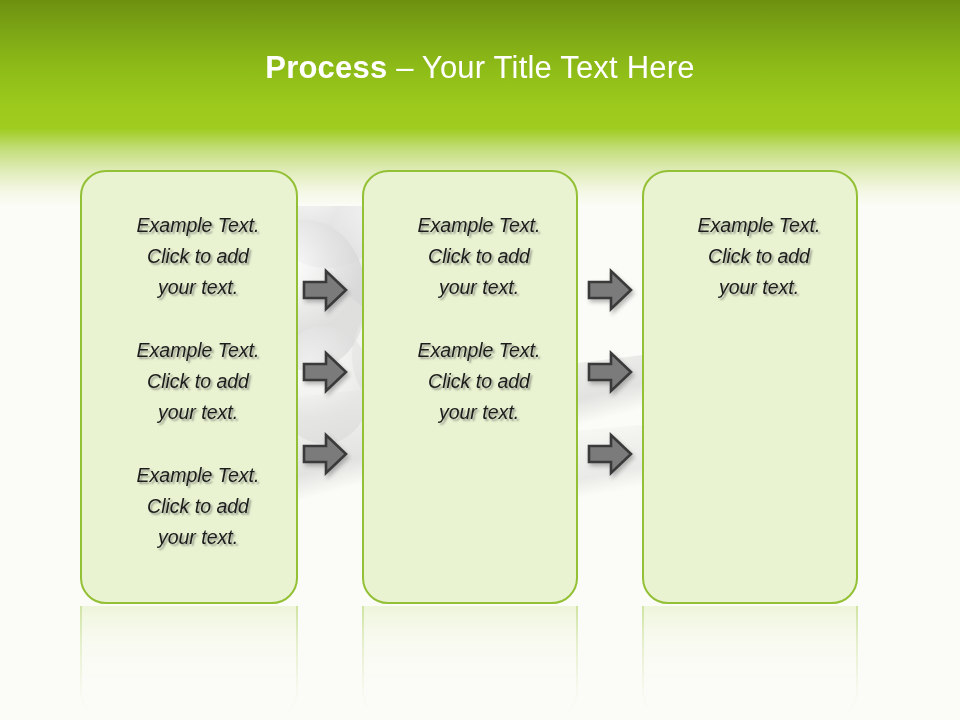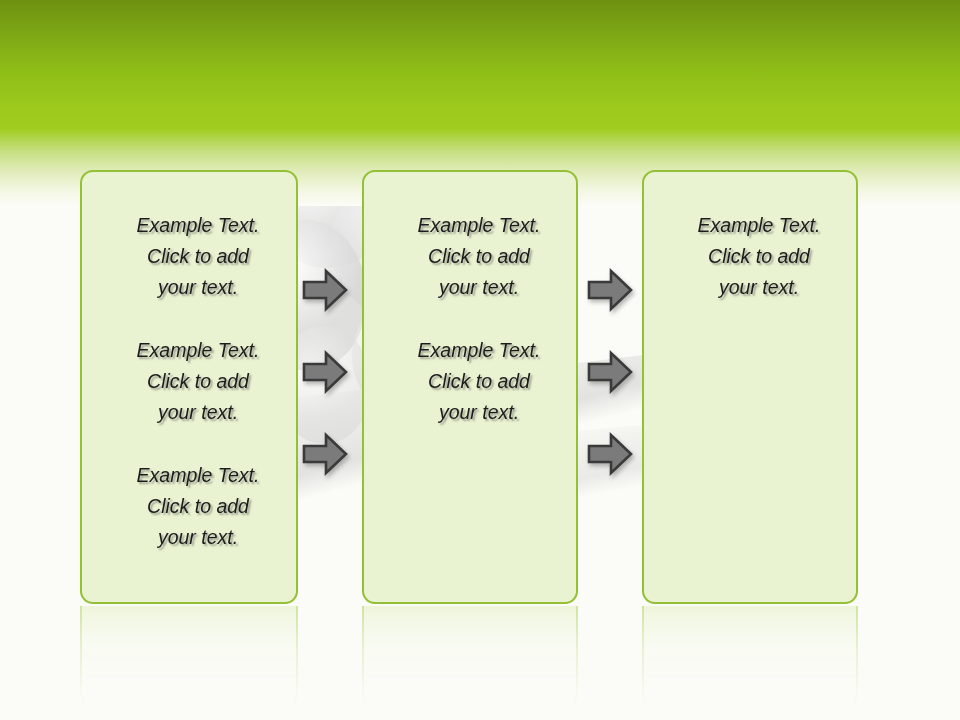--- a/index.html
+++ b/index.html
@@ -80,21 +80,21 @@
     white-space: nowrap;
   }
   .slide-title .t-strong { font-weight: bold; }
   .slide-title .t-rest   { font-weight: normal; }
 
   
   .box {
     position: absolute;
     box-sizing: border-box;
     border: 2px solid #93c034;
-    border-radius: 13px;
+    border-radius: 26px;
     background: #e9f3d1;
     top: 170px;
     height: 434px;
     padding: 38px 14px 0 32px;
     text-align: center;
   }
   .box-1 { left: 80px;  width: 218px; }
   .box-2 { left: 362px; width: 216px; }
   .box-3 { left: 642px; width: 216px; }
 
@@ -153,20 +153,23 @@
     <div class="bubble b3"></div>
     <div class="bubble b4"></div>
     <div class="bubble b5"></div>
     <div class="swoosh"></div>
     <div class="swoosh2"></div>
   </div>
 
   <div class="header-band"></div>
   <div class="header-fade"></div>
 
+  <div class="slide-title">
+    <span class="t-strong">Process</span><span class="t-rest"> – Your Title Text Here</span>
+  </div>
 
   <div class="reflection refl-1"></div>
   <div class="reflection refl-2"></div>
   <div class="reflection refl-3"></div>
 
   <div class="box box-1">
     <div class="text-block">Example Text.
 Click  to add
 your text.</div>
     <div class="text-block">Example Text.

